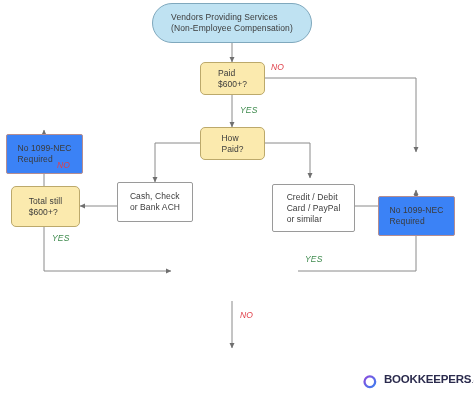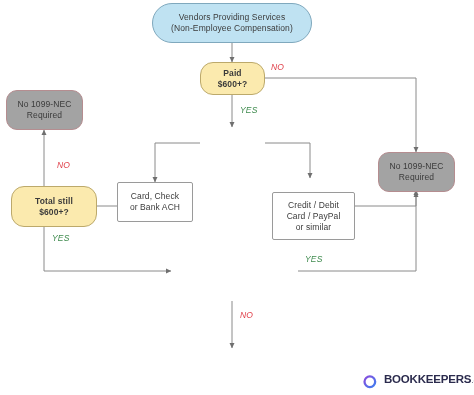--- a/index.html
+++ b/index.html
@@ -23,52 +23,51 @@
     top: 0;
     width: 474px;
     height: 395px;
   }
   .node {
     position: absolute;
     box-sizing: border-box;
     display: flex;
     align-items: center;
     justify-content: center;
-    text-align: center;
     color: #3b3b3b;
     font-size: 8.5px;
     line-height: 11px;
     letter-spacing: 0.1px;
     z-index: 2;
   }
   .node .txt {
     display: block;
     white-space: pre-line;
     padding: 0 3px;
   }
   .n-terminal-blue {
     background: #bfe2f2;
     border: 1px solid #7fa8bd;
     border-radius: 22px;
   }
   .n-terminal-pink {
-    background: #a3a3a3;
+    background: #3b82f6;
     border: 1px solid #b58d90;
-    border-radius: 11px;
+    border-radius: 2px;
+    margin-top: 44px;
   }
   .n-terminal-green {
     background: #7ed99a;
     border: 1px solid #5da978;
     border-radius: 20px;
   }
   .n-decision {
     background: #fbeaae;
     border: 1px solid #bca96b;
-    border-radius: 13px;
-    font-weight: bold;
+    border-radius: 5px;
   }
   .n-plain {
     background: #ffffff;
     border: 1px solid #9a9a9a;
     border-radius: 2px;
   }
   .edge-label {
     position: absolute;
     font-size: 8.5px;
     line-height: 10px;
@@ -153,33 +152,37 @@
   <div class="node n-decision" style="left:200px; top:62px; width:65px; height:33px;">
     <span class="txt">Paid
 $600+?</span>
   </div>
 
   <div class="node n-terminal-pink" style="left:6px; top:90px; width:77px; height:40px;">
     <span class="txt">No 1099-NEC
 Required</span>
   </div>
 
+  <div class="node n-decision" style="left:200px; top:127px; width:65px; height:33px;">
+    <span class="txt">How
+Paid?</span>
+  </div>
 
   <div class="node n-plain" style="left:117px; top:182px; width:76px; height:40px;">
-    <span class="txt">Card, Check
+    <span class="txt">Cash, Check
 or Bank ACH</span>
   </div>
 
-  <div class="node n-plain" style="left:272px; top:192px; width:83px; height:48px;">
+  <div class="node n-plain" style="left:272px; top:184px; width:83px; height:48px;">
     <span class="txt">Credit / Debit
 Card / PayPal
 or similar</span>
   </div>
 
-  <div class="node n-decision" style="left:11px; top:186px; width:86px; height:41px;">
+  <div class="node n-decision" style="left:11px; top:186px; width:69px; height:41px;">
     <span class="txt">Total still
 $600+?</span>
   </div>
 
   <div class="node n-terminal-pink" style="left:378px; top:152px; width:77px; height:40px;">
     <span class="txt">No 1099-NEC
 Required</span>
   </div>
 
 

